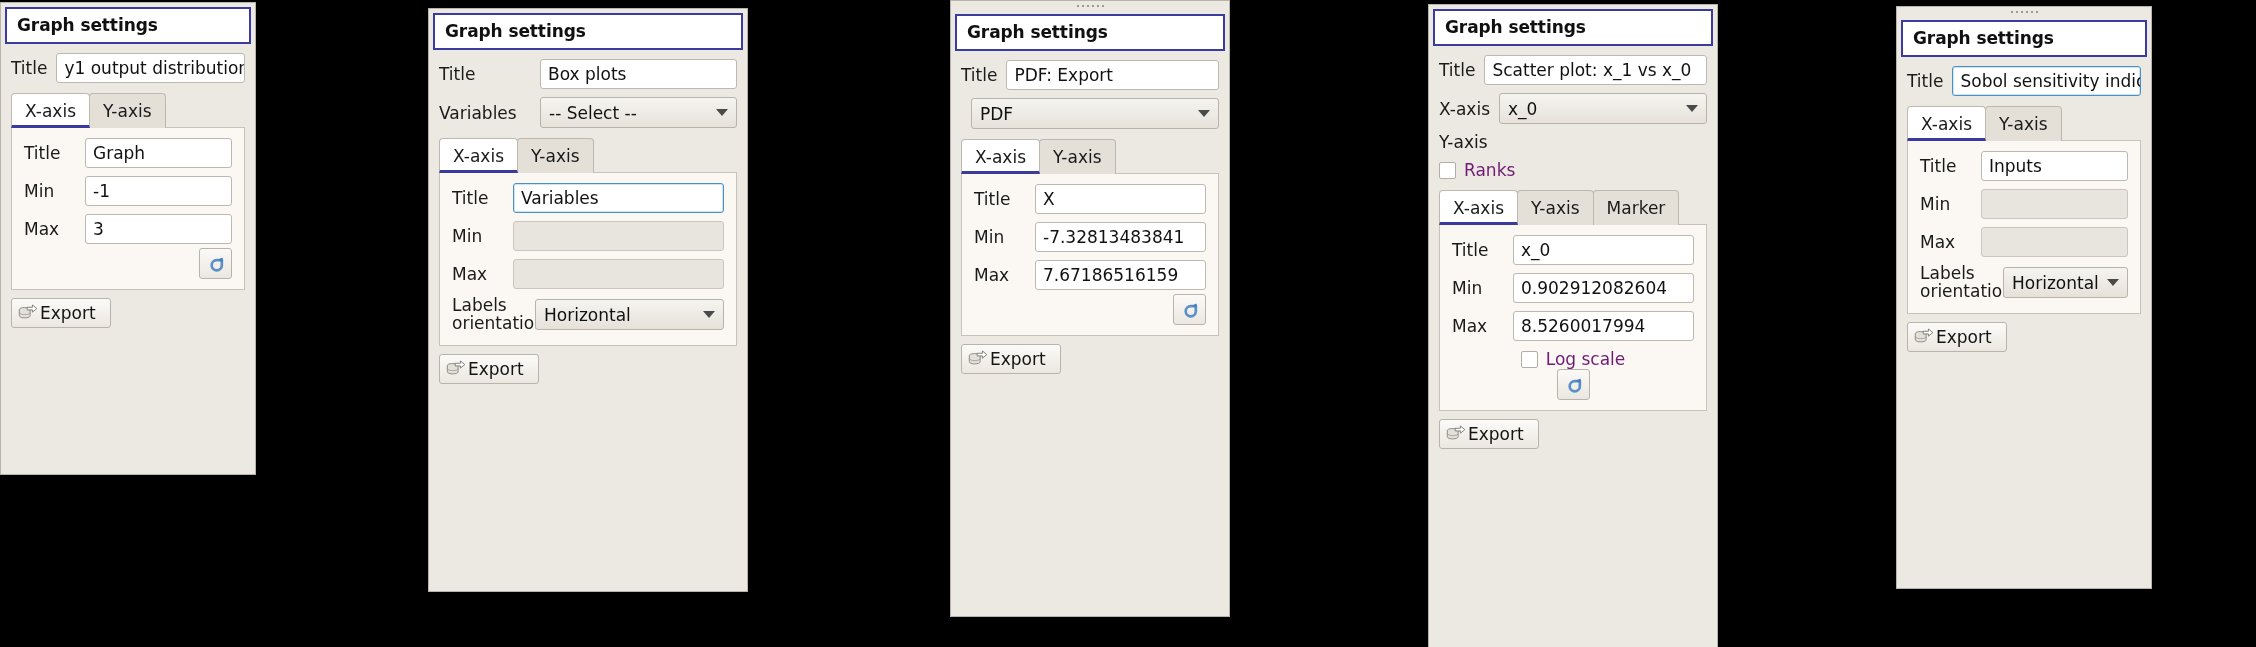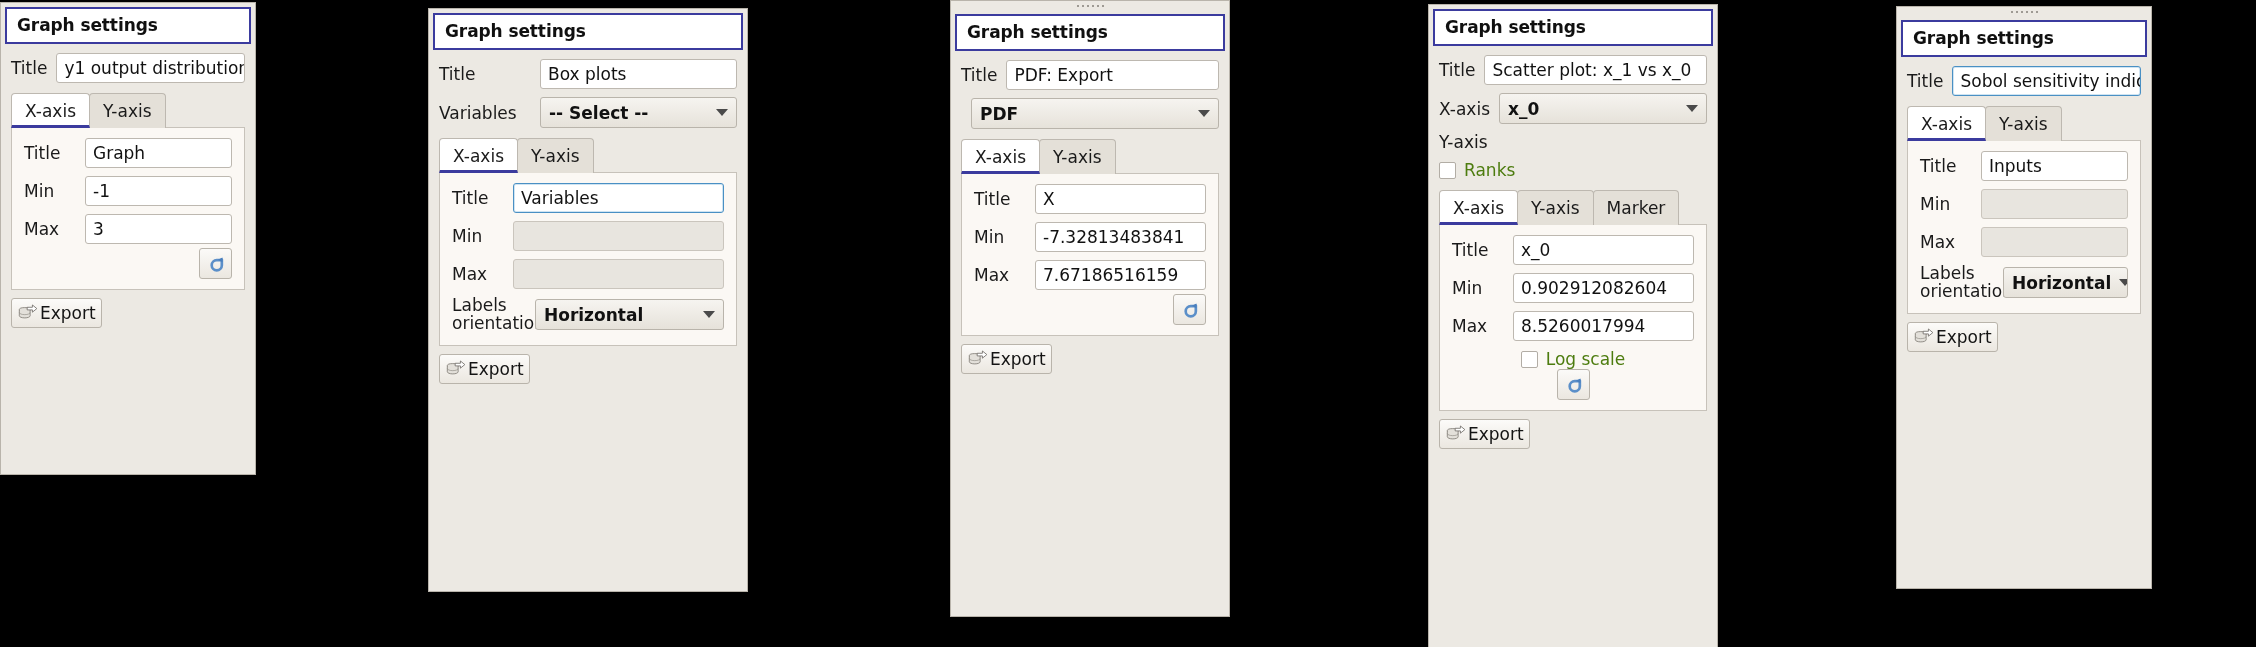--- a/index.html
+++ b/index.html
@@ -69,21 +69,21 @@
   
   .combo{
     background:linear-gradient(#f6f4f0,#e6e2da);
     border:1px solid #b9b4ab;
     border-radius:3px;
     box-sizing:border-box;
     height:31px;
     padding:0 8px;
     font-size:17px;color:#111;
     display:flex;align-items:center;justify-content:space-between;
-    white-space:nowrap;overflow:hidden;font-weight:bold;
+    white-space:nowrap;overflow:hidden;
   }
   .combo .caret{
     width:0;height:0;flex:0 0 auto;margin-left:8px;
     border-left:6px solid transparent;
     border-right:6px solid transparent;
     border-top:7px solid #4a4a4a;
   }
 
   
   .tabstrip{display:flex;align-items:flex-end;margin-top:2px;position:relative;z-index:2;}
@@ -109,21 +109,21 @@
     border:1px solid #c7c2ba;
     box-sizing:border-box;
     padding:10px 12px 10px 12px;
     margin-top:-1px;
     position:relative;z-index:1;
     flex:0 0 auto;
   }
   .tabpanel .row .lbl{min-width:52px;}
 
   
-  .chk{display:flex;align-items:center;gap:8px;font-size:17px;color:#4d7c0f;}
+  .chk{display:flex;align-items:center;gap:8px;font-size:17px;color:#701a75;}
   .chk .box{
     width:17px;height:17px;flex:0 0 auto;
     background:#fff;border:1px solid #b2ada5;border-radius:2px;
     box-sizing:border-box;
   }
 
   
   .refresh-wrap{display:flex;justify-content:flex-end;margin-top:4px;}
   .btn-icon{
     width:33px;height:31px;
@@ -131,21 +131,21 @@
     border:1px solid #b9b4ab;border-radius:3px;
     display:flex;align-items:center;justify-content:center;
     box-sizing:border-box;
   }
 
   
   .btn{
     display:inline-flex;align-items:center;gap:2px;
     background:linear-gradient(#fcfbf9,#ebe7e0);
     border:1px solid #b9b4ab;border-radius:3px;
-    padding:4px 5px 4px 6px;
+    padding:4px 14px 4px 6px;
     font-size:17px;color:#141414;
     align-self:flex-start;
     margin-top:8px;
     box-sizing:border-box;
   }
 
   .spacer{flex:1 1 auto;}
   .labels-lbl{line-height:1.05;}
 </style>
 </head>

